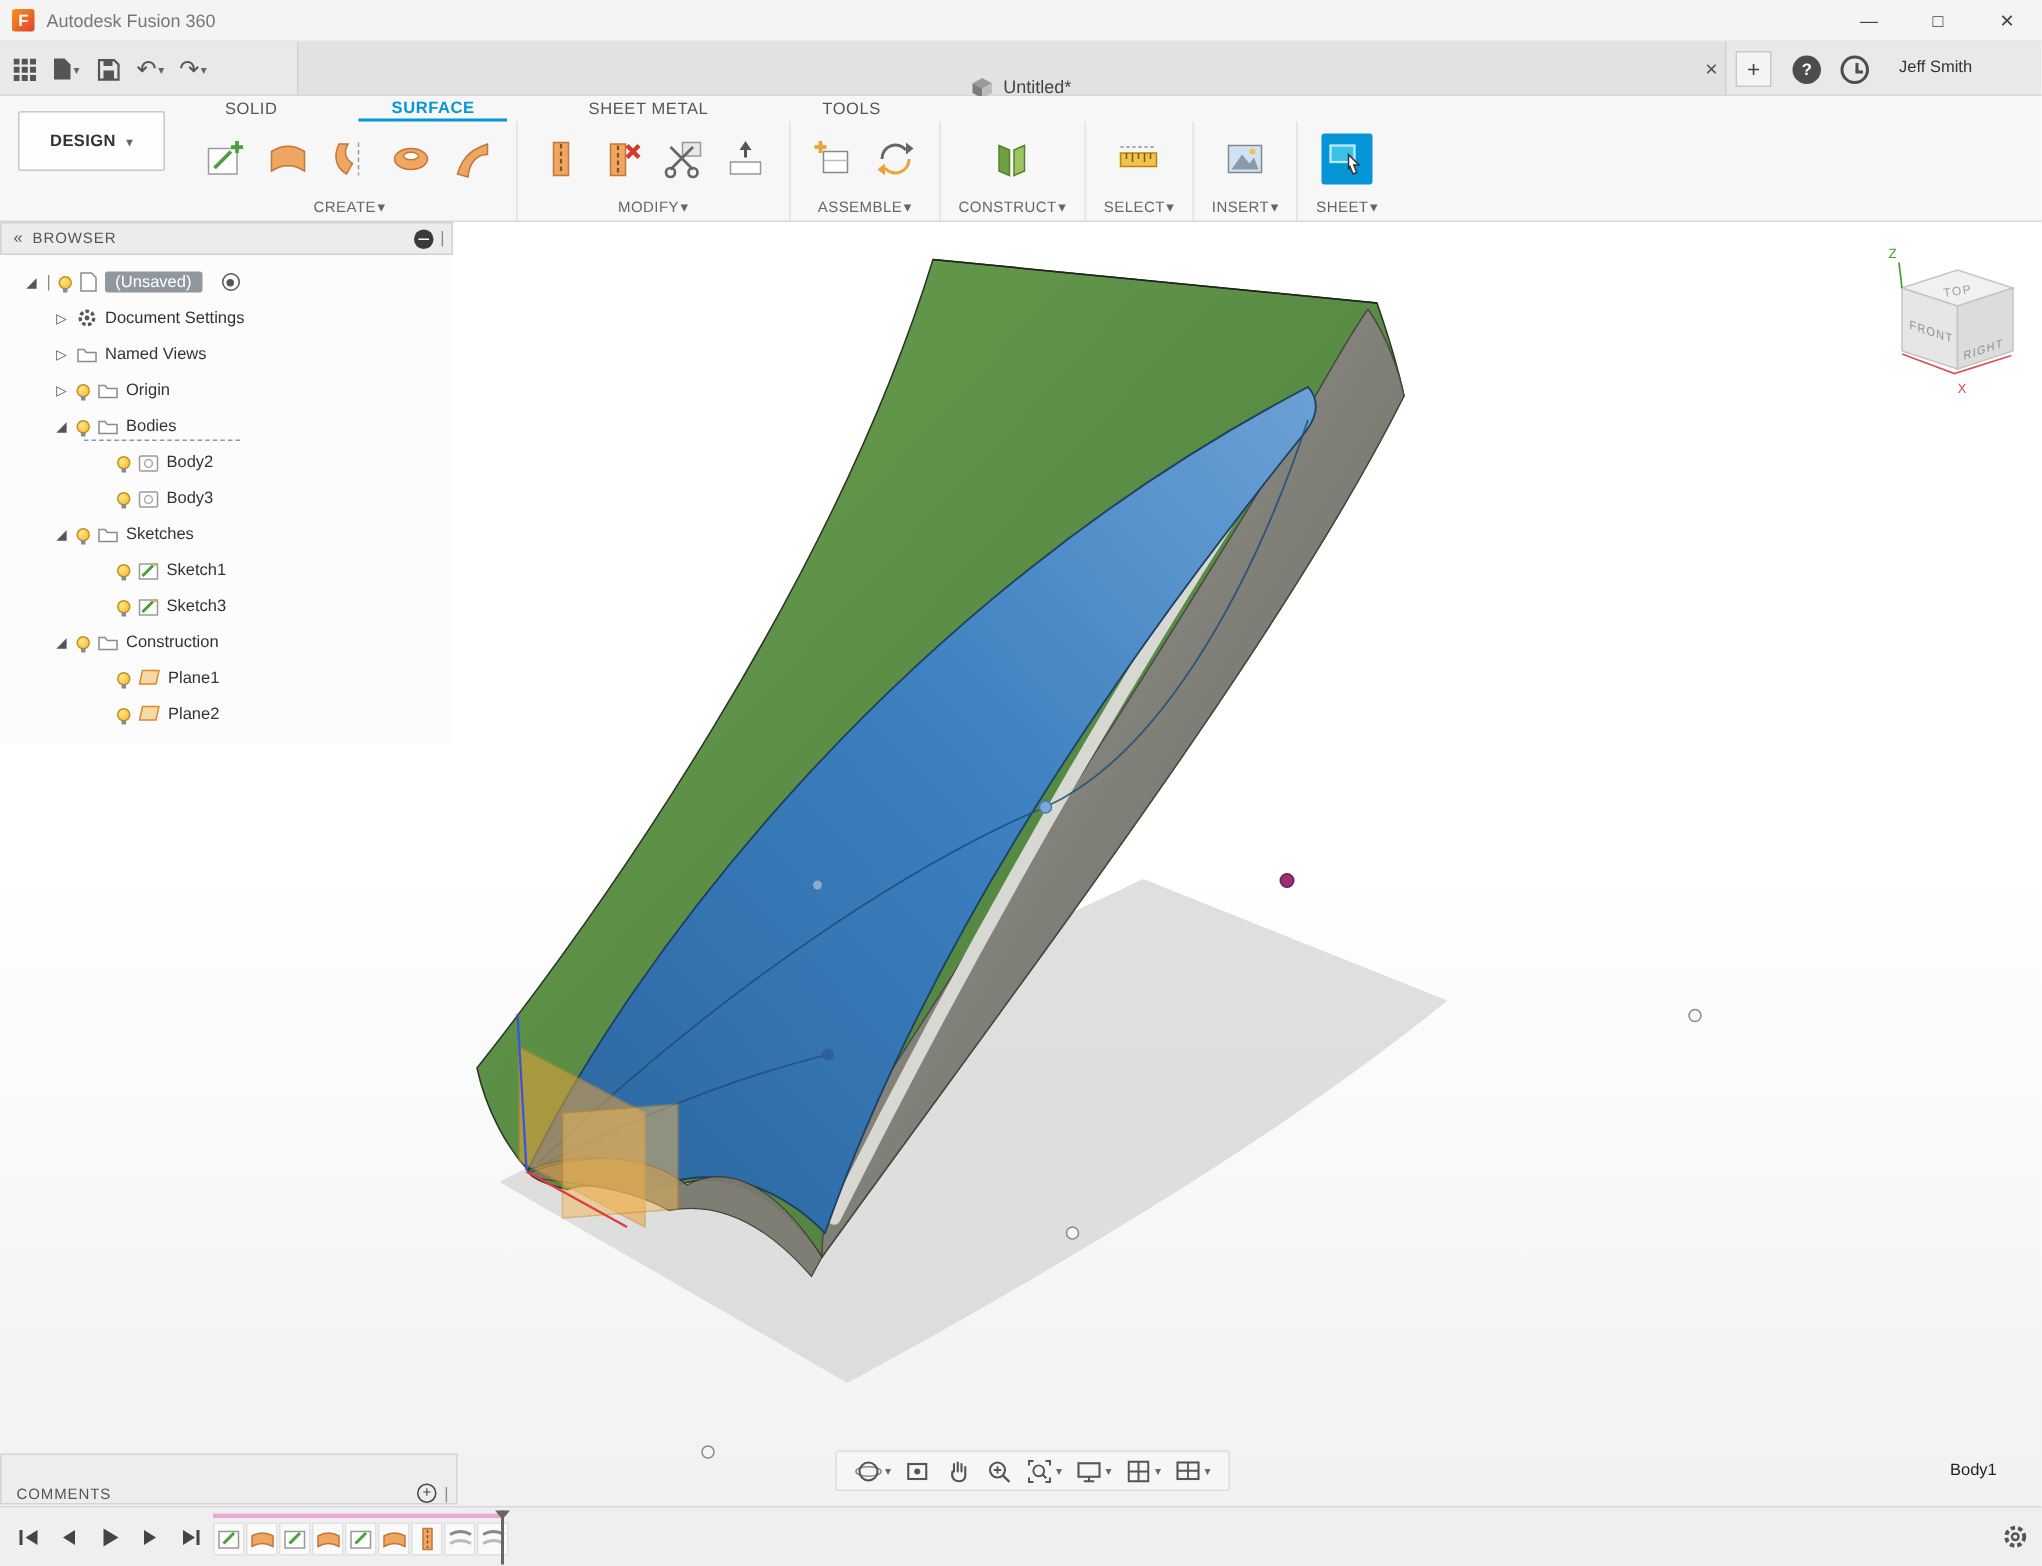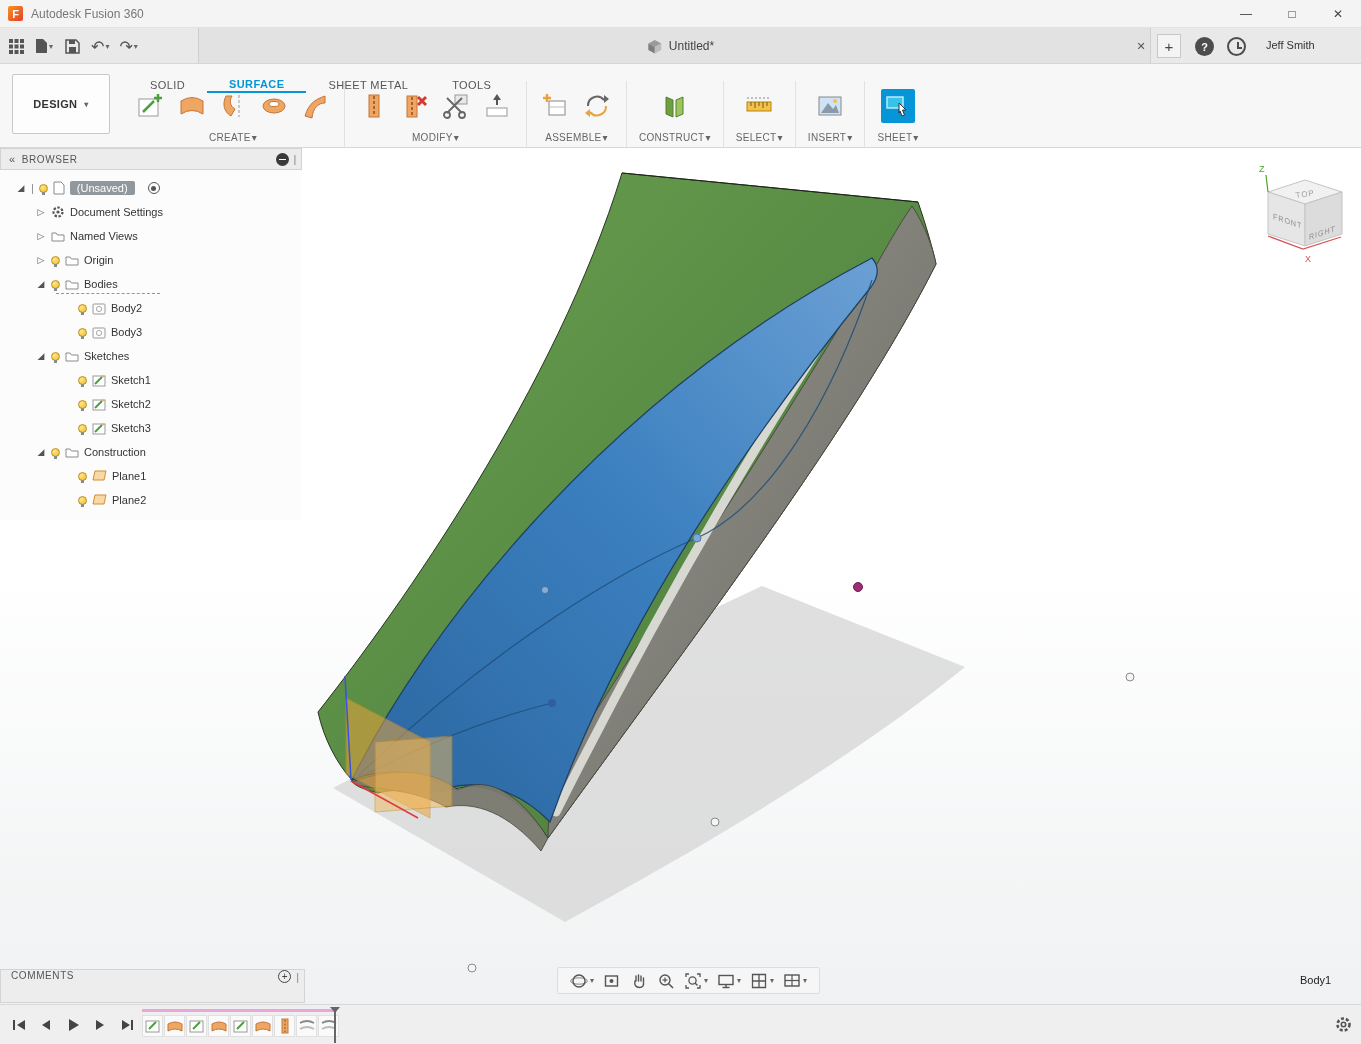--- a/index.html
+++ b/index.html
@@ -16,34 +16,34 @@
   .titlebar-title { margin-left:8px; font-size:12px; color:#777; }
   .win-controls { margin-left:auto; display:flex; height:100%; }
   .win-btn { width:46px; height:100%; display:flex; align-items:center; justify-content:center; font-size:12px; color:#444; }
 
   
   .qat-bar { left:0; top:28px; width:1361px; height:36px; background:#e9e9e9; border-bottom:1px solid #d6d6d6; z-index:20; }
   .qat-icons { position:absolute; left:4px; top:0; height:36px; display:flex; align-items:center; gap:4px; }
   .qat-btn { height:28px; min-width:24px; display:flex; align-items:center; justify-content:center; color:#555; font-size:15px; padding:0 3px; }
   .tiny-caret { font-size:8px; color:#666; margin-left:1px; }
   .doc-tab-area { position:absolute; left:198px; right:210px; top:0; bottom:0; background:#e2e2e2; border-left:1px solid #d0d0d0; border-right:1px solid #d0d0d0; }
-  .doc-tab { position:absolute; left:50%; top:0; height:36px; transform:translateX(-50%); display:flex; align-items:center; gap:7px; font-size:12px; color:#444; }
+  .doc-tab { position:absolute; left:50%; top:12px; height:36px; transform:translateX(-50%); display:flex; align-items:center; gap:7px; font-size:12px; color:#444; }
   .tab-close { position:absolute; left:1132px; top:9px; width:18px; height:18px; display:flex; align-items:center; justify-content:center; font-size:11px; color:#555; }
   .new-tab-btn { position:absolute; left:1157px; top:6px; width:24px; height:24px; background:#f4f4f4; border:1px solid #c8c8c8; display:flex; align-items:center; justify-content:center; font-size:15px; color:#444; }
   .round-btn { position:absolute; top:9px; width:19px; height:19px; border-radius:50%; display:flex; align-items:center; justify-content:center; font-size:11px; }
   .help-btn { left:1195px; background:#4d4d4d; color:#fff; font-weight:bold; }
   .clock-btn { left:1227px; border:2px solid #4d4d4d; background:transparent; position:absolute; }
   .clock-btn::before { content:""; position:absolute; left:8px; top:3px; width:1.5px; height:6px; background:#4d4d4d; }
   .clock-btn::after { content:""; position:absolute; left:8px; top:8px; width:5px; height:1.5px; background:#4d4d4d; }
   .user-name { position:absolute; left:1266px; top:11px; font-size:11px; color:#333; }
 
   
   .ribbon { left:0; top:64px; width:1361px; height:84px; background:#f7f7f7; border-bottom:1px solid #d8d8d8; z-index:20; }
-  .design-btn { position:absolute; left:12px; top:10px; width:98px; height:60px; background:#fdfdfd; border:1px solid #c8c8c8; border-radius:2px; display:flex; align-items:center; justify-content:center; gap:6px; font-size:11px; color:#333; font-weight:bold; letter-spacing:0.3px; }
-  .rtabs { position:absolute; left:128px; top:12px; height:17px; display:flex; }
+  .design-btn { position:absolute; left:12px; top:10px; width:98px; height:40px; background:#fdfdfd; border:1px solid #c8c8c8; border-radius:2px; display:flex; align-items:center; justify-content:center; gap:6px; font-size:11px; color:#333; font-weight:bold; letter-spacing:0.3px; }
+  .rtabs { position:absolute; left:128px; top:0; height:17px; display:flex;gap:32px; }
   .rtab { padding:0 22px; font-size:11px; color:#555; display:flex; align-items:center; letter-spacing:0.4px; }
   .rtab.active { color:#0696d7; font-weight:bold; border-bottom:2px solid #0696d7;text-align:center; }
   .rgroups { position:absolute; left:122px; top:17px; bottom:0; display:flex; }
   .rgroup { display:flex; flex-direction:column; align-items:center; padding:2px 12px 0; border-right:1px solid #e2e2e2; }
   .ricons { display:flex; align-items:center; gap:7px; height:46px; }
   .ricon { width:34px; height:34px; display:flex; align-items:center; justify-content:center; border-radius:2px; }
   .ricon.selected { background:#0696d7; }
   .rlabel { margin-top:3px; font-size:10px; color:#666; letter-spacing:0.3px; display:flex; align-items:center; gap:1px; }
 
   
@@ -60,21 +60,21 @@
   .exp { font-size:9px; color:#555; width:10px; text-align:center; }
   .bulb { width:9px; height:9px; border-radius:50%; background:radial-gradient(circle at 35% 35%, #ffe68a, #f2b824); border:1px solid #bd9016; position:relative; flex:none; }
   .bulb::after { content:""; position:absolute; left:2px; bottom:-3px; width:3px; height:2.5px; background:#8a8a8a; }
   .chip-unsaved { background:#90989e; color:#fff; padding:1px 7px; border-radius:2px; font-size:11px; }
   .chip-selected { background:#2d7ed3; color:#fff; padding:1px 6px; border:1px solid #1b5fa8; font-size:11px; }
   .radio { width:12px; height:12px; border-radius:50%; border:1.5px solid #555; display:flex; align-items:center; justify-content:center; margin-left:8px; flex:none; }
   .radio::after { content:""; width:5px; height:5px; border-radius:50%; background:#555; }
   .row-bodies::after { content:""; position:absolute; left:56px; top:21px; width:104px; border-top:1px dashed #8899aa; }
 
   
-  .comments-bar { left:0; top:969px; width:305px; height:34px; background:#ededed; border:1px solid #d4d4d4; display:flex; align-items:flex-start; z-index:10; }
+  .comments-bar { left:0; top:969px; width:305px; height:34px; background:#ededed; border:1px solid #d4d4d4; display:flex; align-items:flex-end; z-index:10; }
   .comments-bar span.hdr { margin-left:10px; font-size:10px; color:#555; letter-spacing:0.6px; }
   .cb-right { margin-left:auto; display:flex; align-items:center; gap:5px; margin-right:5px; }
   .circle-plus { width:13px; height:13px; border-radius:50%; border:1.5px solid #444; color:#444; font-size:10px; display:flex; align-items:center; justify-content:center; line-height:1; }
 
   .nav-bar { left:557px; top:967px; height:27px; display:flex; align-items:center; gap:9px; padding:0 12px; background:rgba(246,246,246,0.92); border:1px solid #ddd; border-radius:2px; z-index:10; }
   .nav-item { display:flex; align-items:center; gap:1px; }
 
   .timeline { left:0; top:1004px; width:1361px; height:40px; background:#efefef; border-top:1px solid #d8d8d8; z-index:15; }
   .tl-controls { position:absolute; left:8px; top:9px; display:flex; gap:5px; }
   .tl-btn { width:22px; height:22px; display:flex; align-items:center; justify-content:center; }
@@ -493,29 +493,20 @@
     <div class="trow lvl2">
       <span class="bulb"></span>
       <svg width="14" height="13">
           <rect x="1" y="2" width="12" height="10" fill="#fff" stroke="#9a9a9a"></rect>
           <line x1="3" y1="10" x2="10" y2="3" stroke="#4c9e3f" stroke-width="2"></line>
           <polygon points="10,3 12,1 12.5,3.5" fill="#e0b030"></polygon>
         </svg>
       <span>Sketch1</span>
     </div>
 
-    <div class="trow lvl2">
-      <span class="bulb"></span>
-      <svg width="14" height="13">
-          <rect x="1" y="2" width="12" height="10" fill="#fff" stroke="#9a9a9a"></rect>
-          <line x1="3" y1="10" x2="10" y2="3" stroke="#4c9e3f" stroke-width="2"></line>
-          <polygon points="10,3 12,1 12.5,3.5" fill="#e0b030"></polygon>
-        </svg>
-      <span>Sketch2</span>
-    </div>
 
     <div class="trow lvl2">
       <span class="bulb"></span>
       <svg width="14" height="13">
           <rect x="1" y="2" width="12" height="10" fill="#fff" stroke="#9a9a9a"></rect>
           <line x1="3" y1="10" x2="10" y2="3" stroke="#4c9e3f" stroke-width="2"></line>
           <polygon points="10,3 12,1 12.5,3.5" fill="#e0b030"></polygon>
         </svg>
       <span>Sketch3</span>
     </div>

